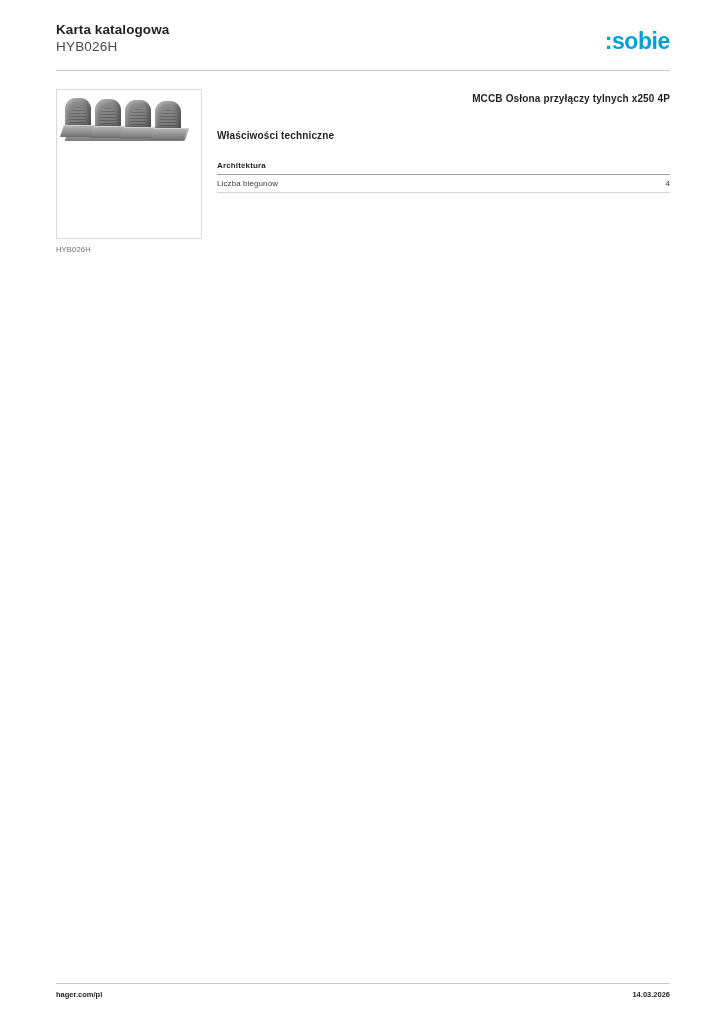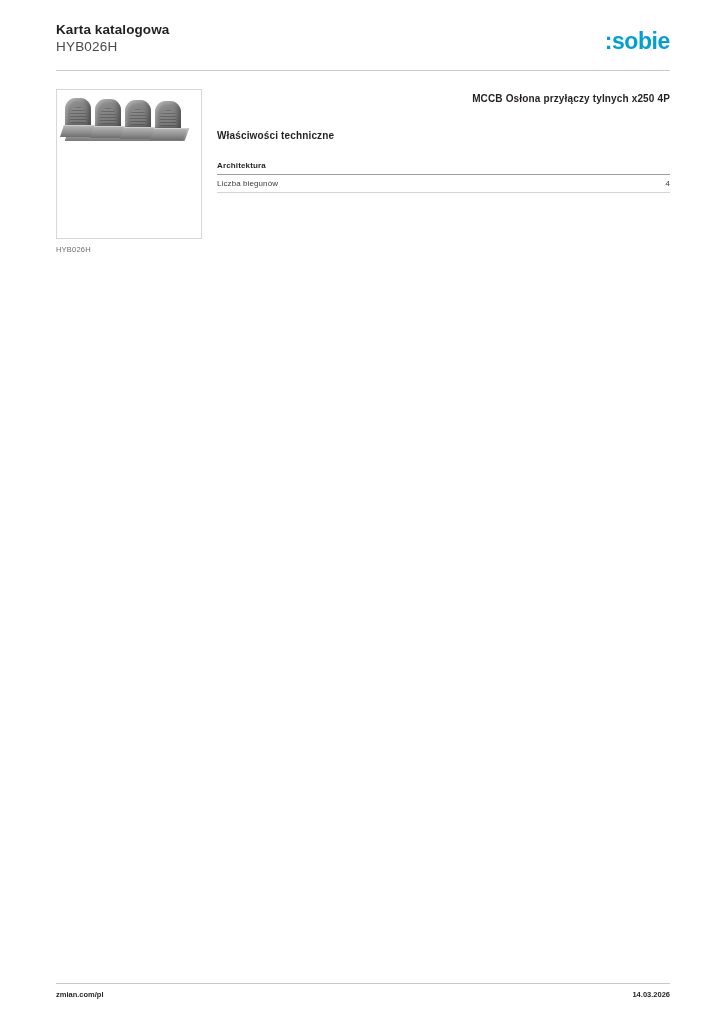--- a/index.html
+++ b/index.html
@@ -272,17 +272,17 @@
       <div class="group-title">Architektura</div>
       <div class="spec-row">
         <span class="spec-label">Liczba biegunów</span>
         <span class="spec-value">4</span>
       </div>
     </div>
   </div>
 
   <div class="footer-rule"></div>
   <div class="footer">
-    <span class="footer-left">zmian.com/pl</span>
+    <span class="footer-left">hager.com/pl</span>
     <span class="footer-right">14.03.2026</span>
   </div>
 
 </div>
 
 </body></html>

